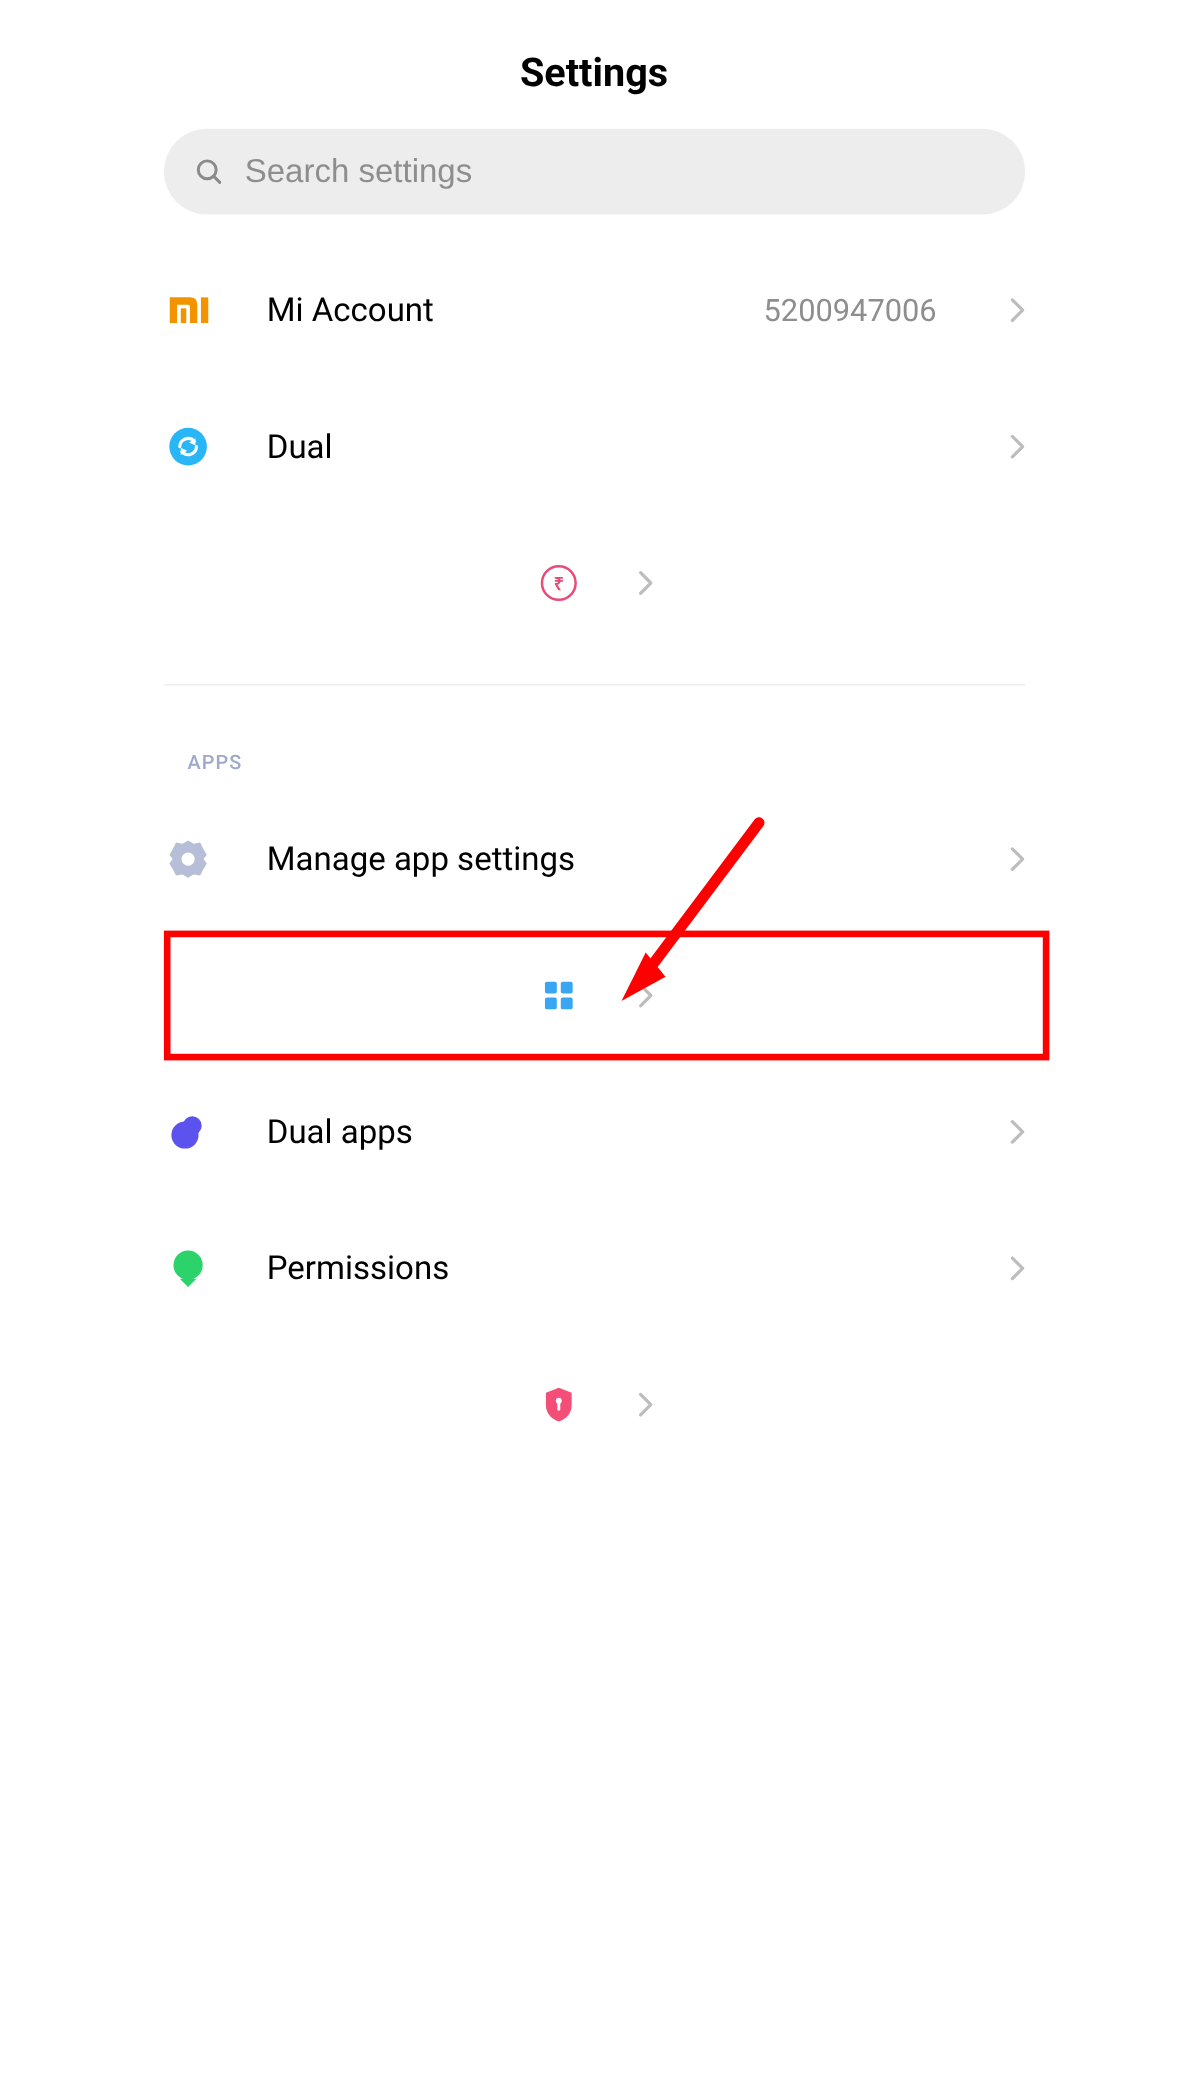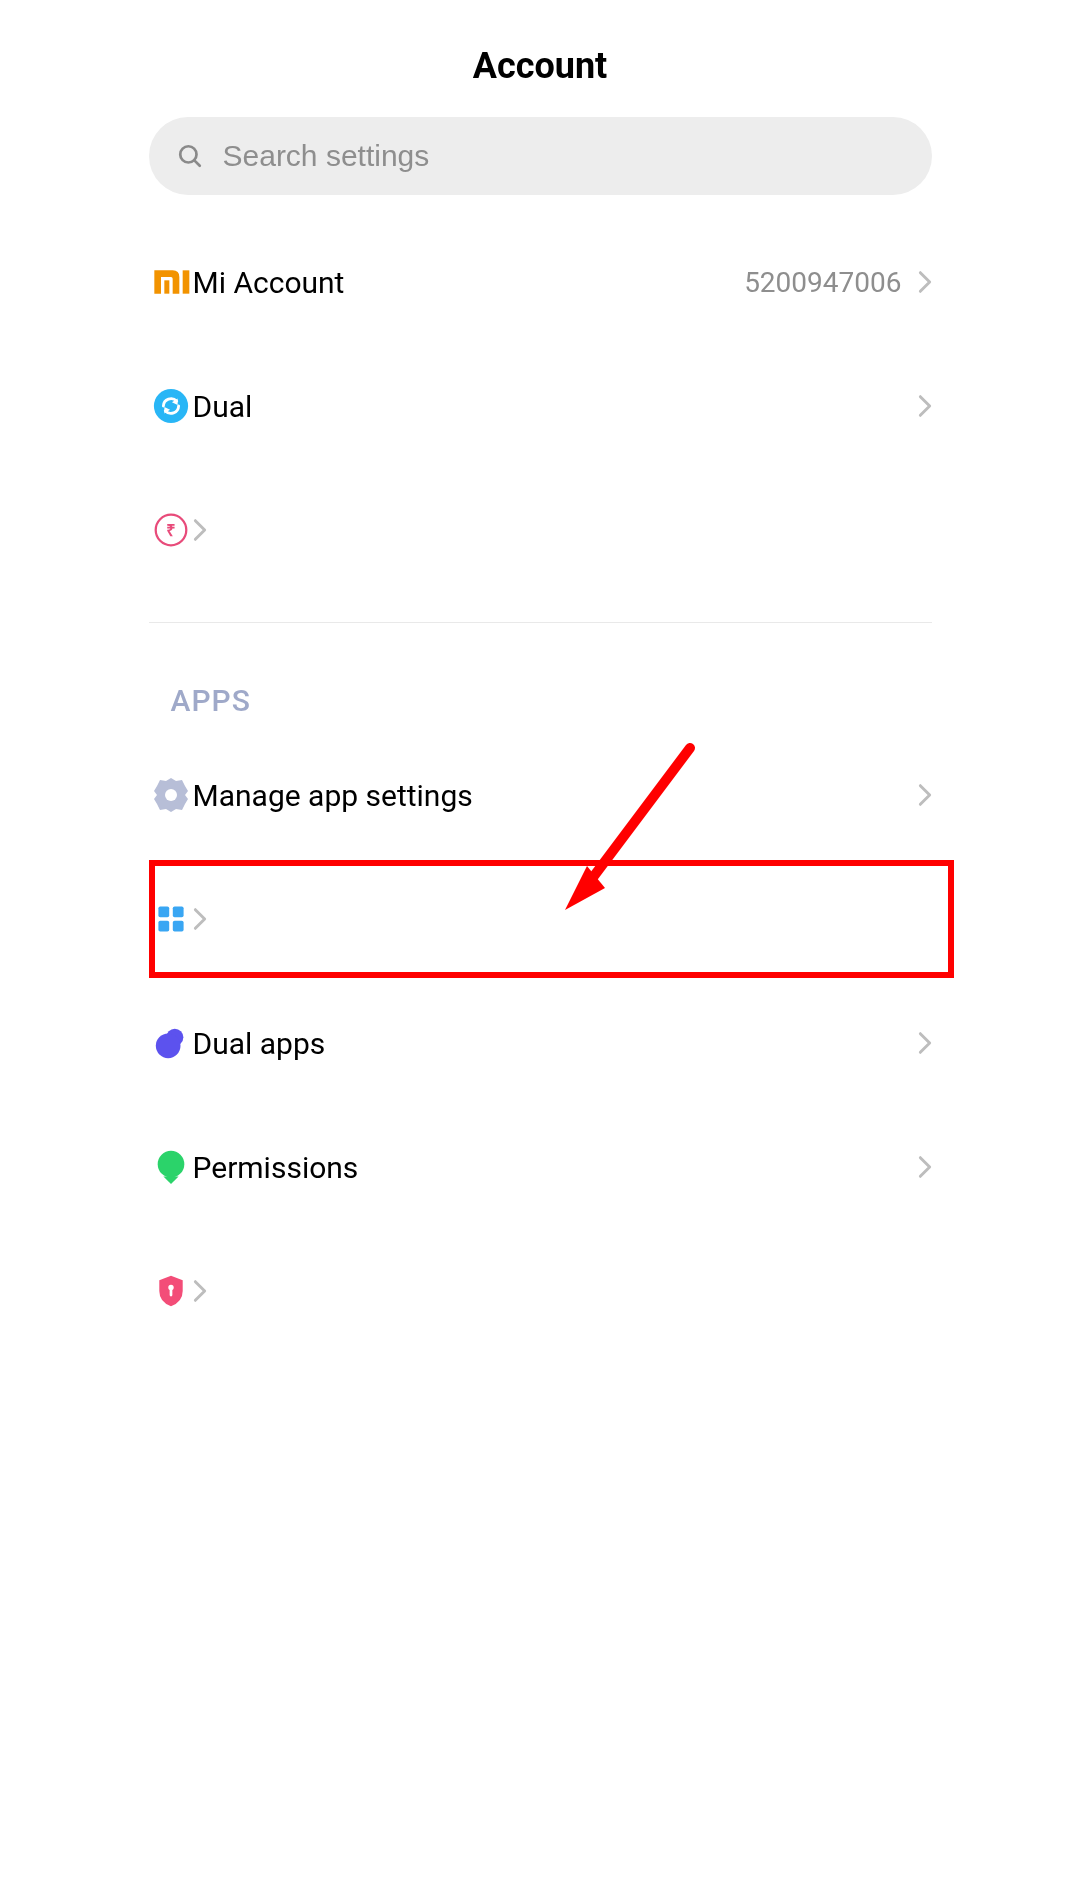--- a/index.html
+++ b/index.html
@@ -42,21 +42,23 @@
     outline: none;
     flex: 1;
   }
   .search-bar input::placeholder {
     color: #8e8e8e;
   }
   .settings-item {
     display: flex;
     align-items: center;
     padding: 40px 30px 40px 30px;
+    gap: 50px;
     position: relative;
+    justify-content: center;
   }
   .settings-item .icon-wrap {
     width: 44px;
     height: 44px;
     display: flex;
     align-items: center;
     justify-content: center;
     flex-shrink: 0;
   }
   .settings-item .label {
@@ -74,21 +76,21 @@
     color: #bdbdbd;
     display: flex;
     align-items: center;
   }
   .divider {
     height: 1px;
     background: #e9e9e9;
     margin: 30px 30px 0 30px;
   }
   .section-header {
-    font-size: 30px;
+    font-size: 18px;
     font-weight: 500;
     color: #9fa9c9;
     letter-spacing: 1px;
     padding: 60px 30px 15px 52px;
   }
   .highlight-box {
     position: absolute;
     border: 6px solid #ff0000;
     left: 30px;
     right: 8px;
@@ -97,21 +99,21 @@
     pointer-events: none;
   }
   .arrow-annotation {
     position: absolute;
     pointer-events: none;
   }
 </style>
 </head>
 <body>
 
-<h1 class="header-title">Account</h1>
+<h1 class="header-title">Settings</h1>
 
 <div class="search-bar">
   <span class="search-icon">
     <svg width="26" height="26" viewBox="0 0 24 24" fill="none" stroke="currentColor" stroke-width="2.5" stroke-linecap="round">
       <circle cx="10.5" cy="10.5" r="7.5"></circle>
       <line x1="21" y1="21" x2="16" y2="16"></line>
     </svg>
   </span>
   <input type="text" placeholder="Search settings" style="">
 </div>

